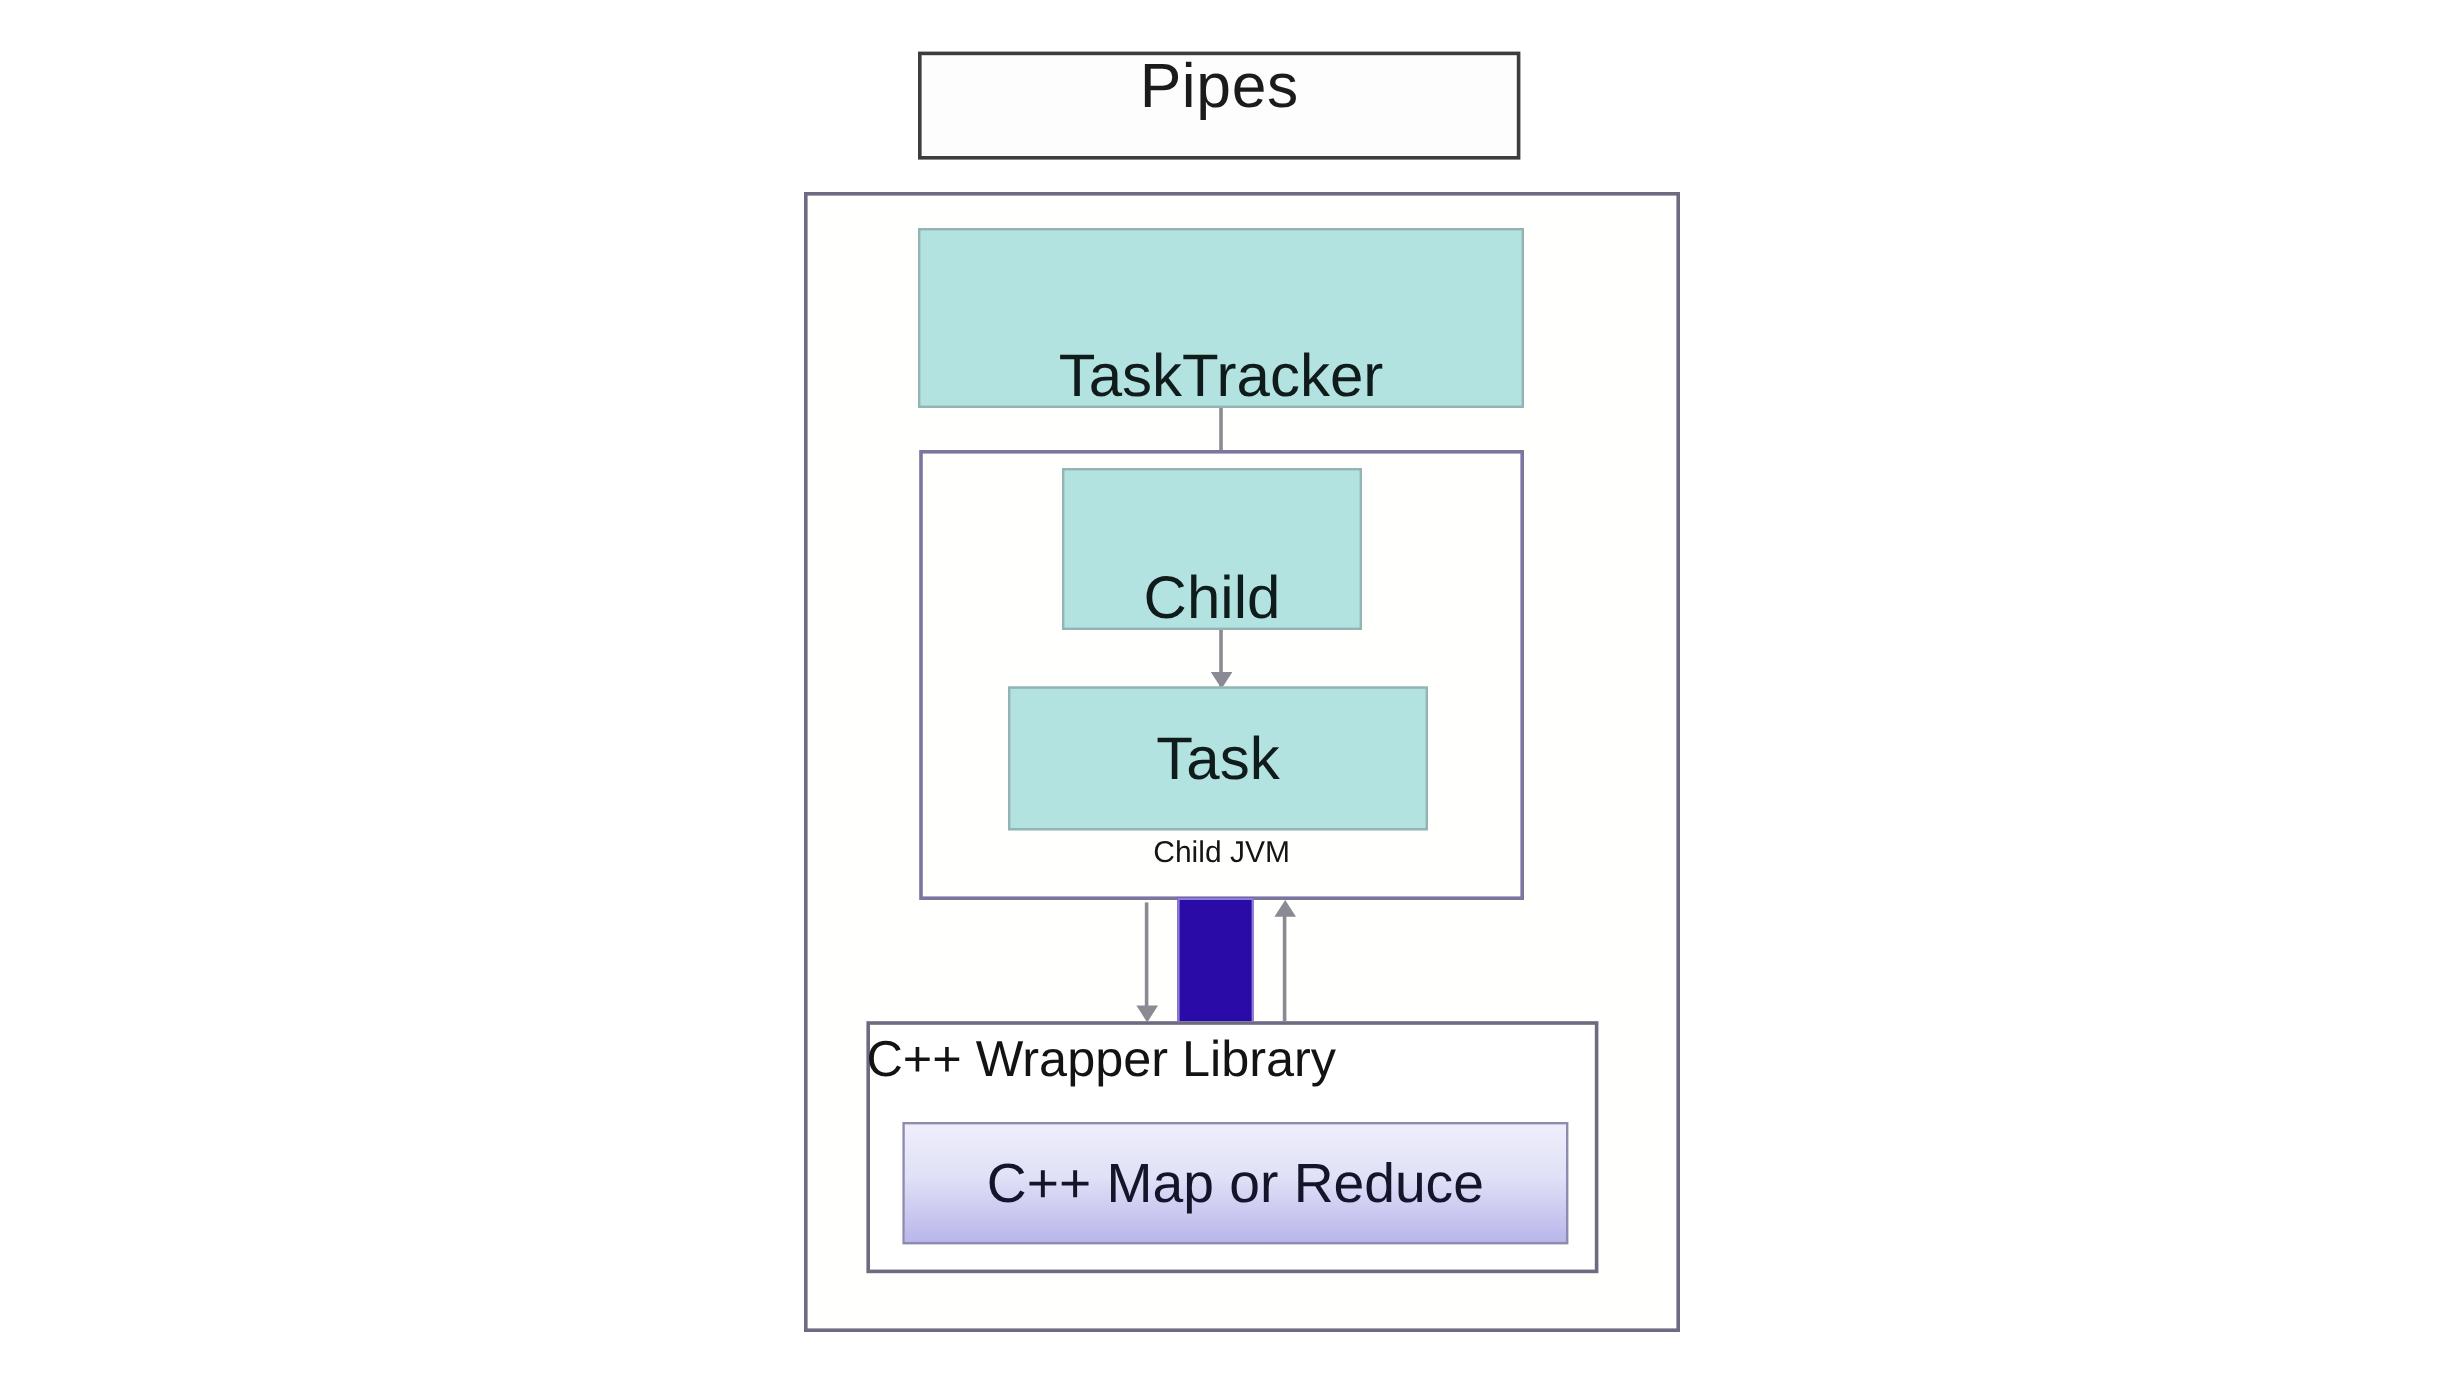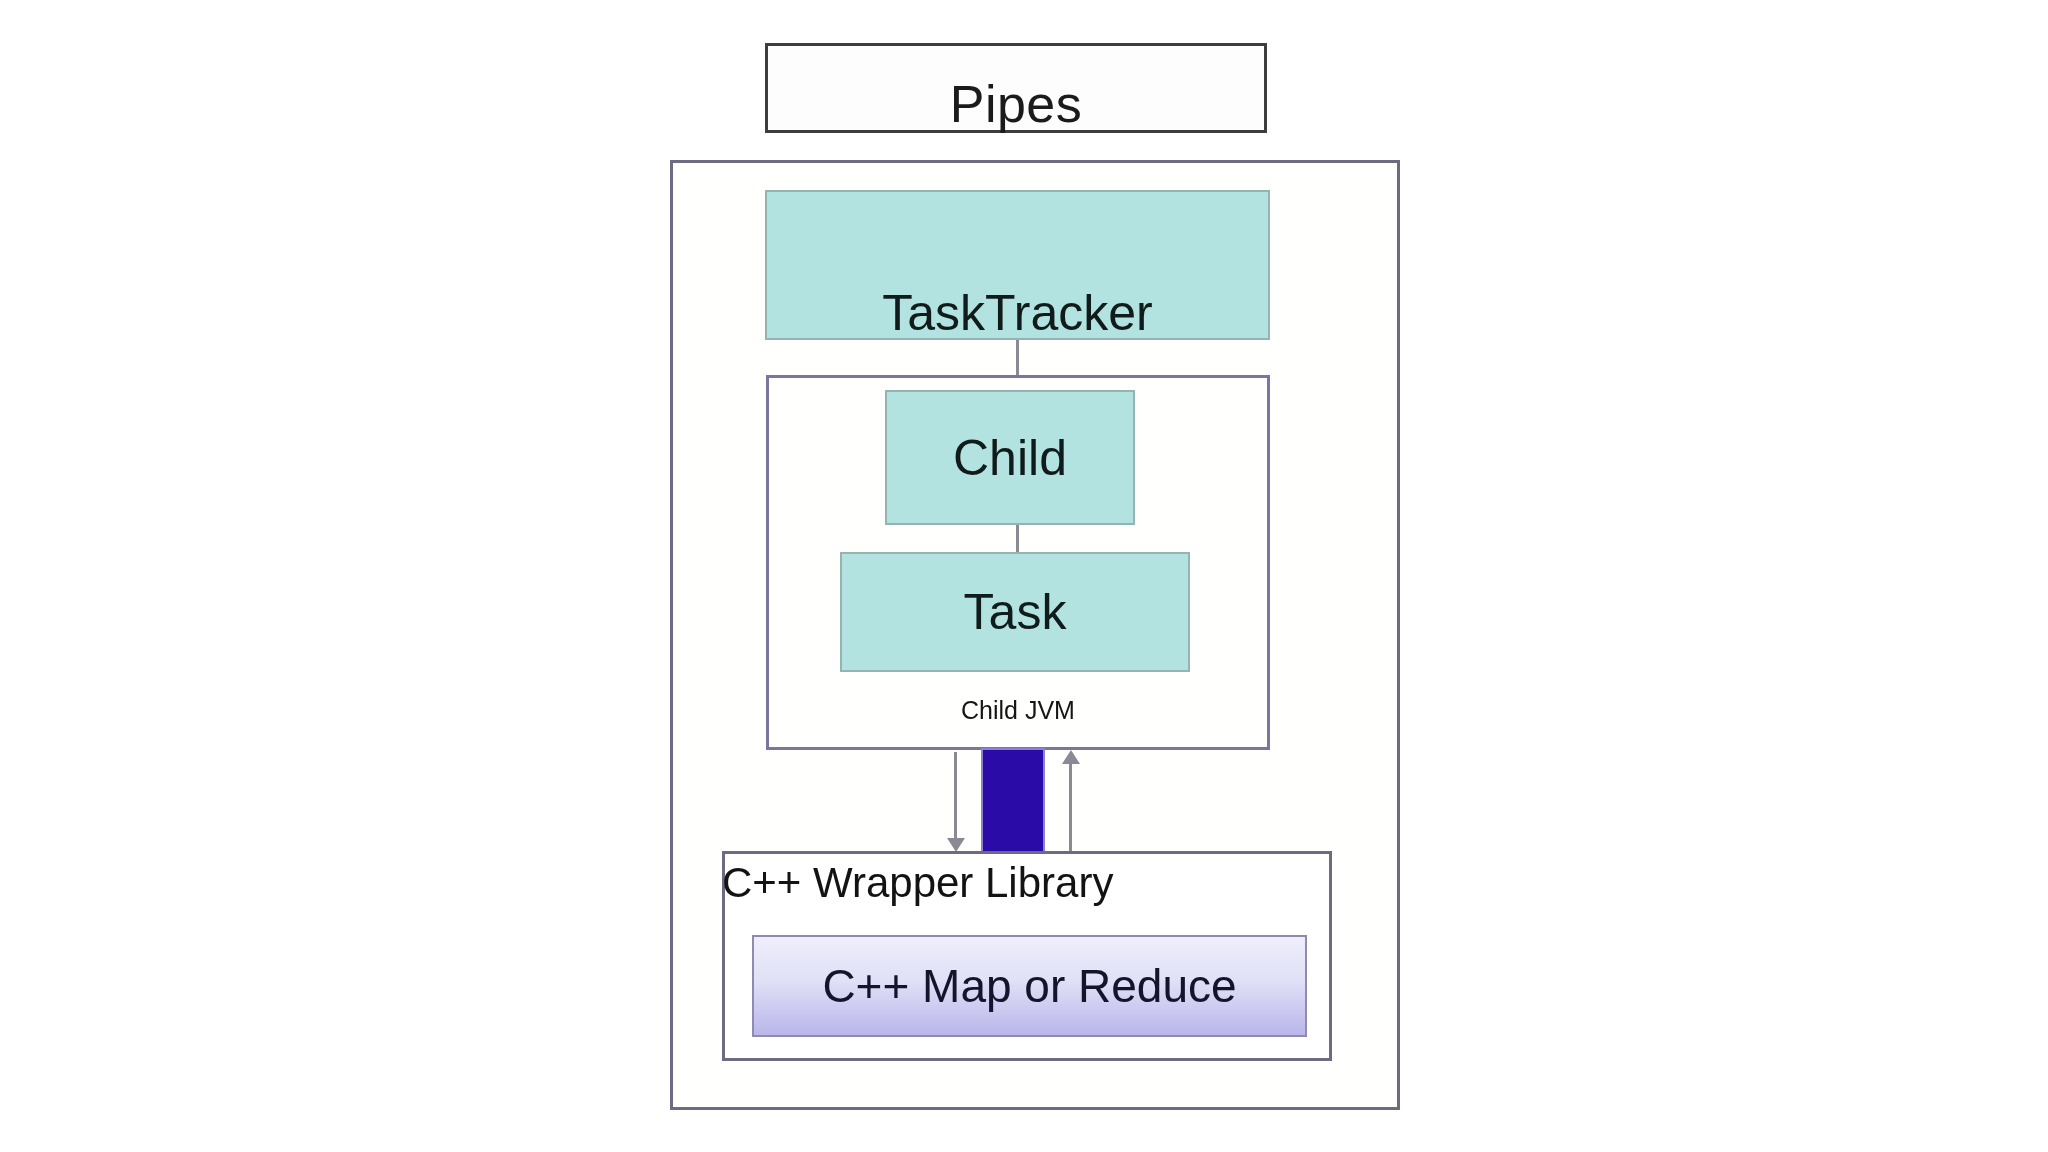--- a/index.html
+++ b/index.html
@@ -22,21 +22,21 @@
   .pipes-title {
     position: absolute;
     left: 765px;
     top: 43px;
     width: 502px;
     height: 90px;
     border: 3px solid #3d3d3d;
     background: #fdfdfd;
     box-sizing: border-box;
     display: flex;
-    align-items: flex-end;
+    align-items: flex-start;
     justify-content: center;
   }
   .pipes-title-label {
     font-size: 52px;
     color: #1b1b1b;
     letter-spacing: 0.5px;
     line-height: 1;
   }
 
   
@@ -72,24 +72,25 @@
     top: 190px;
     width: 505px;
     height: 150px;
     align-items: flex-end;
   }
   .child-box {
     left: 885px;
     top: 390px;
     width: 250px;
     height: 135px;
+    align-items: flex-end;
   }
   .task-box {
     left: 840px;
-    top: 552px;
+    top: 572px;
     width: 350px;
     height: 120px;
   }
 
   
   .childjvm-container {
     position: absolute;
     left: 766px;
     top: 375px;
     width: 504px;

